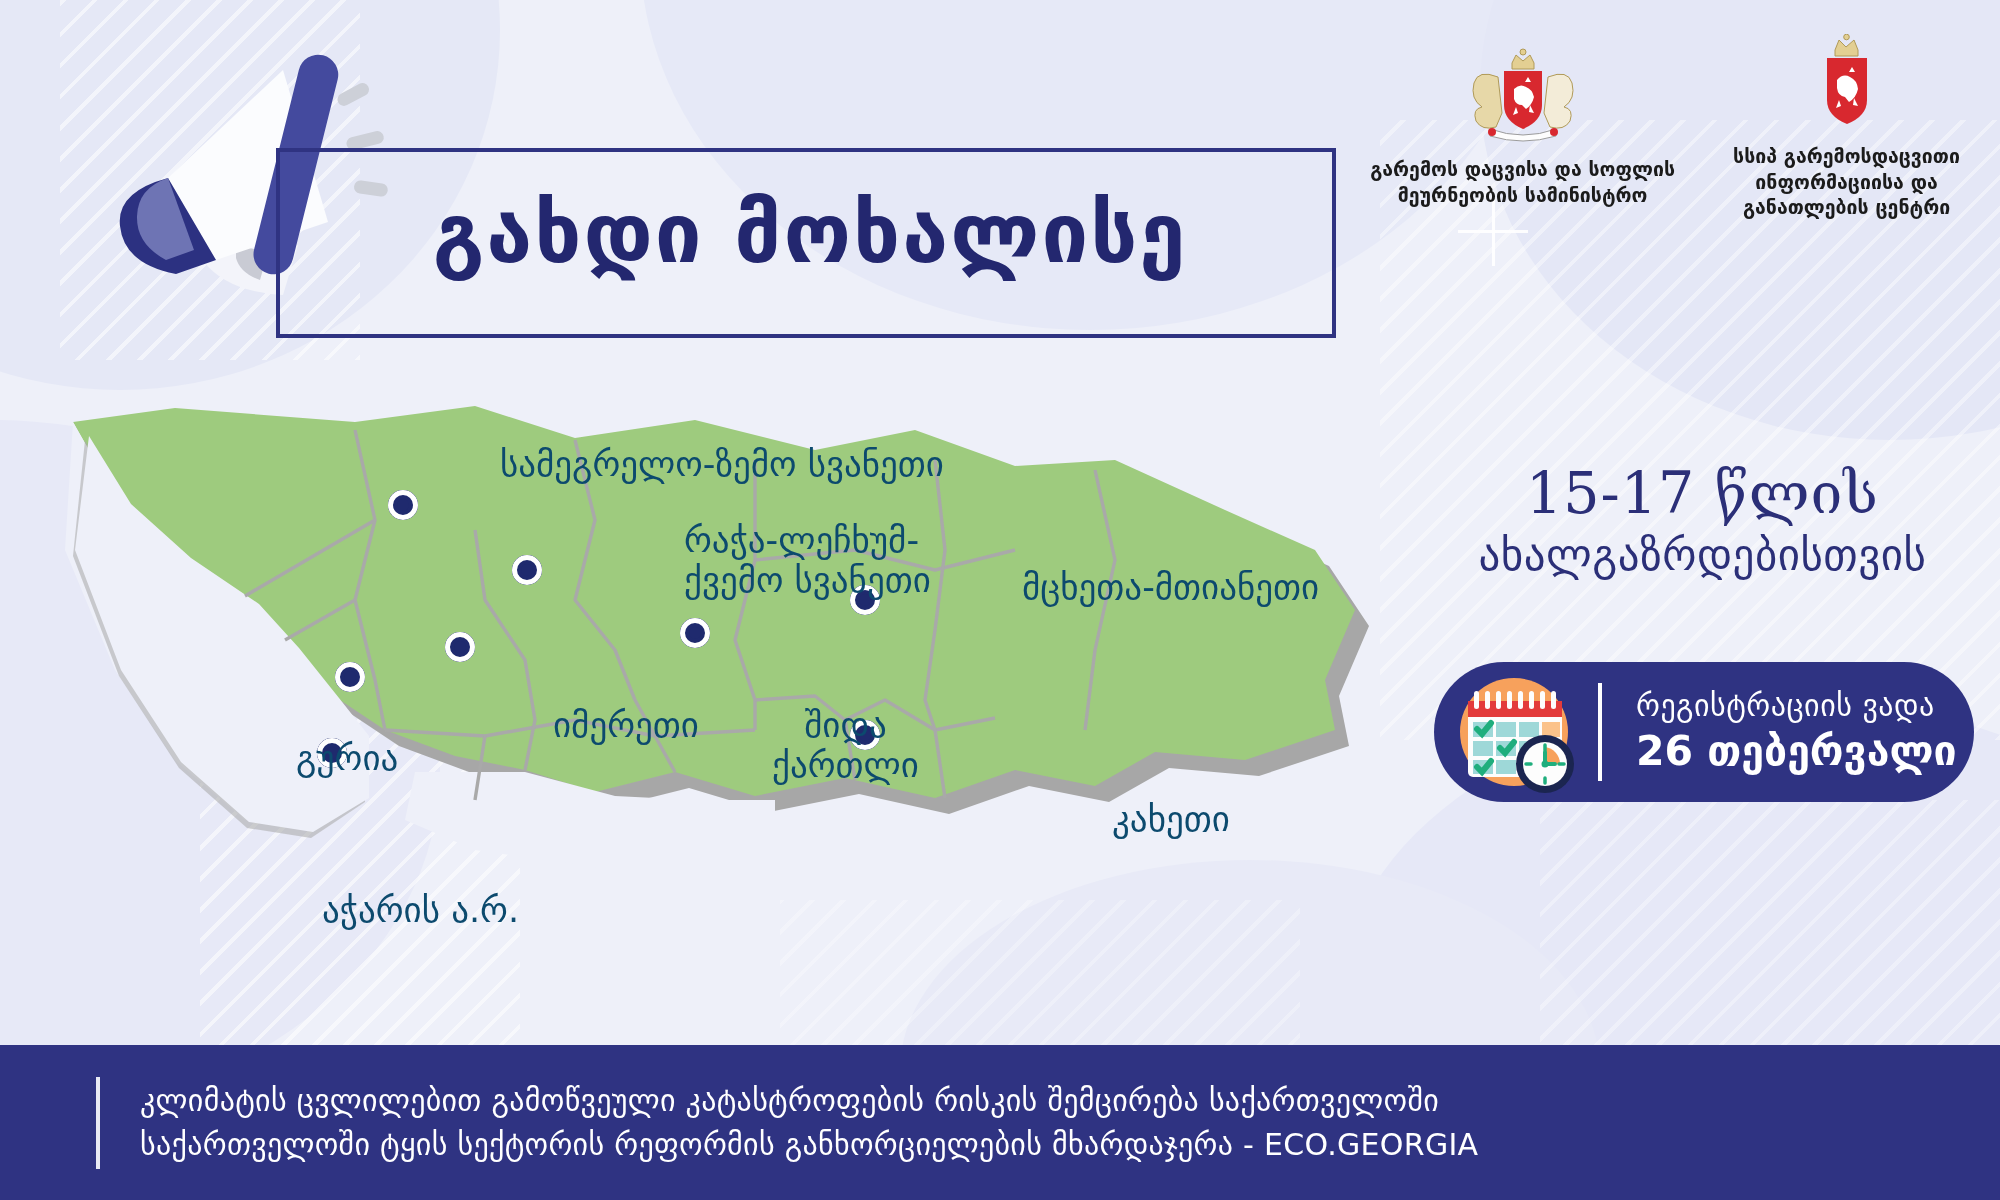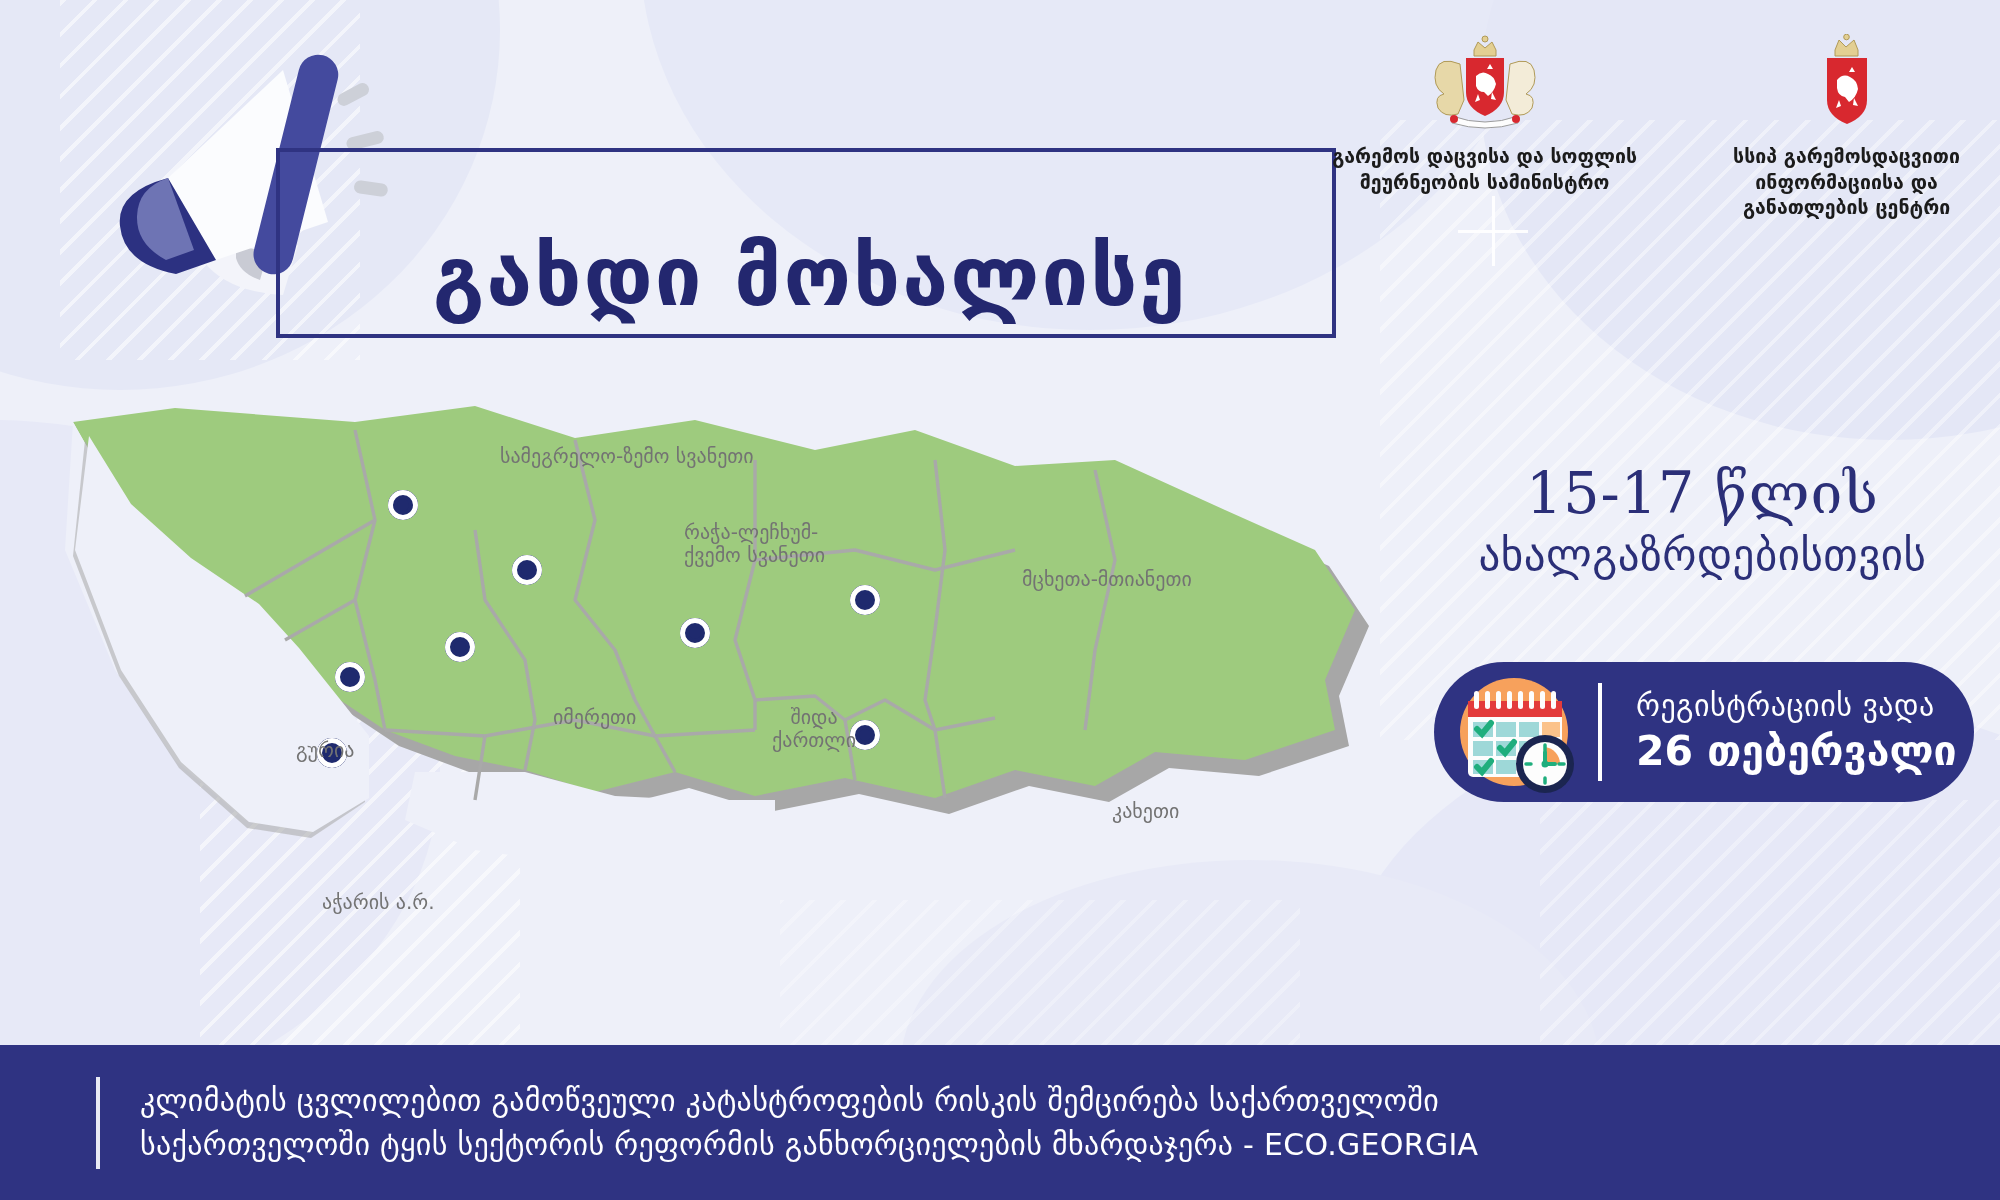--- a/index.html
+++ b/index.html
@@ -29,39 +29,38 @@
   #title-frame {
     position:absolute; left:276px; top:148px; width:1060px; height:190px;
     border:4px solid #2f3382; background:transparent;
   }
   #title-text {
     position:absolute; left:300px; top:185px; width:1020px;
     text-align:center; color:#23276f;
     font-family:"DejaVu Sans","Liberation Sans",sans-serif;
     font-weight:bold; font-size:83px; letter-spacing:2px;
     white-space:nowrap;
-    margin-top:43px;
-  }
-
-  
-  #logos { position:absolute; right:40px; top:34px; display:flex; gap:96px; align-items:flex-start; z-index:4; }
+  }
+
+  
+  #logos { position:absolute; right:40px; top:34px; display:flex; gap:58px; align-items:center; z-index:4; }
   .logo-block { text-align:center; width:auto; }
   .logo-block .crest { margin:0 auto 10px auto; }
   .logo-cap {
     color:#1b1b1b; font-weight:bold; font-size:19.5px; line-height:1.32;
     font-family:"DejaVu Sans","Liberation Sans",sans-serif;
     white-space:pre-line;
   }
 
   
   #map-wrap { position:absolute; left:55px; top:400px; width:1340px; height:620px; z-index:2; }
   #map-wrap svg { display:block; width:100%; height:100%; overflow:visible; }
 
   .map-label {
-    position:absolute; color:#737373; font-size:20px; line-height:1.14;
+    position:absolute; color:#0c4a6e; font-size:35px; line-height:1.14;
     font-family:"DejaVu Sans","Liberation Sans",sans-serif;
     white-space:pre-line; z-index:5;
   }
 
   
   #age-block {
     position:absolute; left:1430px; top:420px; width:545px;
     text-align:center; color:#2b2f78; z-index:3;
   }
   #age-line1 {

